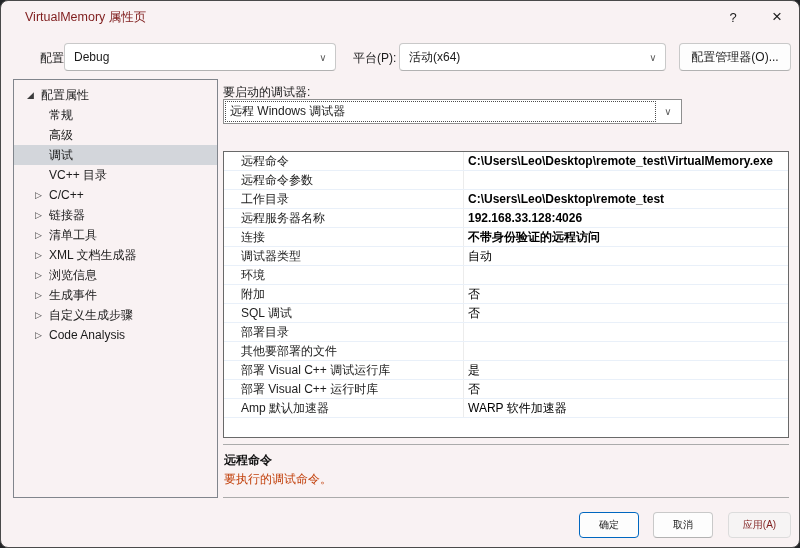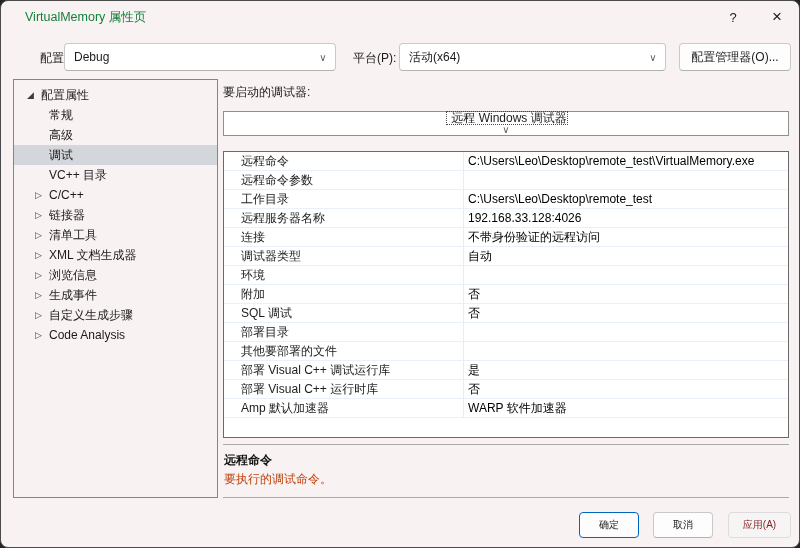--- a/index.html
+++ b/index.html
@@ -9,21 +9,21 @@
     width:800px;height:548px;overflow:hidden;
   }
   .dialog{
     position:absolute;left:0;top:0;width:800px;height:548px;
     background:#f9f2f3;border:1px solid #4a4a4a;border-radius:8px;
     box-sizing:border-box;overflow:hidden;
     font-size:12px;color:#1b1b1b;
   }
   
   .titlebar{position:absolute;left:0;top:0;width:100%;height:32px;}
-  .title{position:absolute;left:24px;top:0;line-height:32px;font-size:12.5px;color:#15803d;white-space:nowrap;}
+  .title{position:absolute;left:24px;top:0;line-height:32px;font-size:12.5px;color:#7f1d1d;white-space:nowrap;}
   .cap-btn{position:absolute;top:0;width:40px;height:32px;display:flex;align-items:center;justify-content:center;color:#1b1b1b;cursor:default;}
   .cap-help{left:712px;font-size:13px;}
   .cap-close{left:756px;font-size:17px;}
   
   .cfg-label{position:absolute;top:49px;white-space:nowrap;}
   .combo{
     position:absolute;top:42px;height:28px;background:#ffffff;
     border:1px solid #c9c9c9;border-bottom-color:#b2b2b2;border-radius:4px;
     box-sizing:border-box;display:flex;align-items:center;
   }
@@ -43,43 +43,43 @@
   .tree-item{height:20px;display:flex;align-items:center;position:relative;}
   .tree-item.selected{background:#d3d6db;}
   .tree-item .tree-sp{display:inline-block;height:1px;}
   .tree-item.lvl0 .tree-sp{width:13px;}
   .tree-item.lvl1 .tree-sp{width:21px;}
   .tree-arrow{display:inline-block;width:14px;font-size:9px;color:#3c3c3c;text-align:left;}
   .tree-label{white-space:nowrap;}
   
   .dbg-label{position:absolute;left:222px;top:83px;white-space:nowrap;}
   .dbg-combo{
-    position:absolute;left:222px;top:110px;width:566px;height:25px;
-    background:#fff;border:1px solid #8f8f8f;box-sizing:border-box;display:flex;align-items:center;flex-direction:column;
+    position:absolute;left:222px;top:98px;width:459px;height:25px;
+    background:#fff;border:1px solid #8f8f8f;box-sizing:border-box;display:flex;align-items:center;
   }
   .dbg-combo .focus-rect{
     flex:1;height:19px;margin-left:2px;outline:1px dotted #4d4d4d;
     display:flex;align-items:center;padding-left:4px;white-space:nowrap;overflow:hidden;
   }
   .dbg-combo .chev{width:26px;text-align:center;color:#5f5f5f;font-size:10px;}
   
   .grid{
     position:absolute;left:222px;top:150px;width:566px;height:287px;
     background:#ffffff;border:1px solid #696969;box-sizing:border-box;overflow:hidden;
   }
   .grid-row{height:19px;display:flex;border-bottom:1px solid #e9f0f9;box-sizing:border-box;}
   .cell-name{
     width:240px;box-sizing:border-box;padding-left:17px;border-right:1px solid #ececec;
     display:flex;align-items:center;white-space:nowrap;overflow:hidden;color:#1c1c1c;
   }
   .cell-value{
     flex:1;display:flex;align-items:center;padding-left:4px;
     white-space:nowrap;overflow:hidden;color:#000;
   }
-  .cell-value.bold{font-weight:normal;}
+  .cell-value.bold{font-weight:bold;}
   
   .desc{
     position:absolute;left:222px;top:443px;width:566px;height:54px;
     border-top:1px solid #ababab;border-bottom:1px solid #ababab;box-sizing:border-box;
   }
   .desc-title{position:absolute;left:1px;top:7px;font-weight:bold;color:#111;}
   .desc-text{position:absolute;left:1px;top:26px;color:#c2410c;}
   
   .btn-footer{height:26px;top:511px;font-size:10px;}
   .btn-ok{left:578px;width:60px;border:1px solid #0067c0;}

